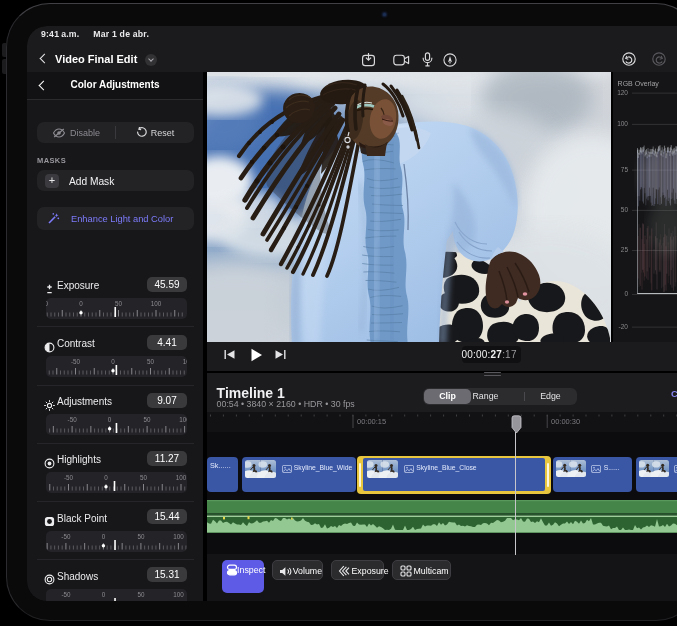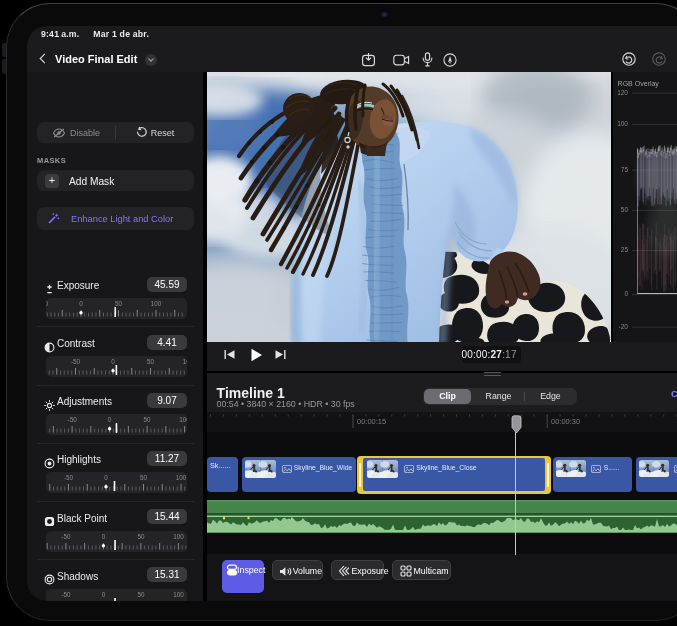--- a/index.html
+++ b/index.html
@@ -118,20 +118,24 @@
     <svg width="14" height="14" viewBox="0 0 14 14" style="position:absolute; left:624.5px; top:25.5px;">
         <g fill="none" stroke="#59595e" stroke-width="1.15">
           <circle cx="7" cy="7" r="6.2"></circle>
           <path d="M9.8 6.2 a3.1 3.1 0 1 0 0.3 3.2"></path>
           <path d="M9.2 3.9 L10.3 6.4 L7.7 7.2" stroke-width="1.05"></path>
         </g>
       </svg>
   </div>
   <div id="status">9:41 a.m.<span>Mar 1 de abr.</span></div>
   <div id="sidebar">
+  <div id="sbhead">
+    <span class="chev-back" style="left:13px; top:10px;"></span>
+    <span class="title">Color Adjustments</span>
+  </div>
   <div id="dr" class="btn">
     <div class="half dim"><svg width="14" height="10" viewBox="0 0 14 10" style="margin-right:4px">
             <path d="M1.5 5 C3 2.2 5 1 7 1 C9 1 11 2.2 12.5 5 C11 7.8 9 9 7 9 C5 9 3 7.8 1.5 5 Z" fill="none" stroke="#8b8b90" stroke-width="1.1"></path>
             <circle cx="7" cy="5" r="1.8" fill="#8b8b90"></circle>
             <path d="M2.2 9 L11.8 1" stroke="#8b8b90" stroke-width="1.2"></path>
           </svg>Disable</div>
     <div class="sep"></div>
     <div class="half lit"><svg width="11" height="11" viewBox="0 0 11 11" style="margin-right:4px">
             <path d="M3.2 1.6 A4.3 4.3 0 1 1 1.6 4.6" fill="none" stroke="#d6d6d8" stroke-width="1.2"></path>
             <path d="M3.6 0 L2.9 2.2 L5.1 2.6" fill="none" stroke="#d6d6d8" stroke-width="1.2"></path>
@@ -967,21 +971,21 @@
         </g>
       </svg>
     <div style="position:absolute;left:254.6px;top:3.6px;width:59px;height:17.5px;background:#101012;border-radius:4px;color:#f2f2f3;font-size:10px;line-height:17.5px;letter-spacing:.2px;">00:00:<b>27</b><span style="color:#9a9a9e">:17</span></div>
   </div>
   <div id="tlheader">
     <div style="position:absolute;left:9.6px;top:12px;font-size:14px;font-weight:bold;color:#f0f0f2;">Timeline 1</div>
     <div style="position:absolute;left:9.6px;top:25.5px;font-size:8.8px;color:#98989c;">00:54 • 3840 × 2160 • HDR • 30 fps</div>
     <div style="position:absolute;left:215.5px;top:14.5px;width:154px;height:17.5px;background:#2c2c2f;border-radius:6px;">
       <div style="position:absolute;left:1.5px;top:1.5px;width:47px;height:14.5px;background:#6b6b71;border-radius:5px;"></div>
       <span style="position:absolute;left:0;width:50px;top:3.5px;text-align:center;font-size:8.8px;color:#fff;font-weight:bold;">Clip</span>
-      <span style="position:absolute;left:50px;width:52px;top:3.5px;text-align:center;font-size:8.8px;color:#e4e4e6;">Range</span>
+      <span style="position:absolute;left:50px;width:52px;top:3.5px;font-size:8.8px;color:#e4e4e6;">Range</span>
       <span style="position:absolute;left:102px;width:52px;top:3.5px;text-align:center;font-size:8.8px;color:#e4e4e6;">Edge</span>
       <div style="position:absolute;left:101px;top:4px;width:1px;height:9.5px;background:#4a4a4e;"></div>
     </div>
     <div style="position:absolute;left:464px;top:15px;font-size:9.5px;color:#8886f2;font-weight:bold;">Cu</div>
   </div>
   <div style="position:absolute;left:457px;top:345.5px;width:17px;height:6px;z-index:5;">
     <div style="position:absolute;top:0;left:0;width:17px;height:1.6px;background:#58585c;border-radius:1px;"></div>
     <div style="position:absolute;top:3px;left:0;width:17px;height:1.6px;background:#58585c;border-radius:1px;"></div>
   </div>
   <div id="ruler"><svg width="480" height="20" viewBox="0 0 480 20">

